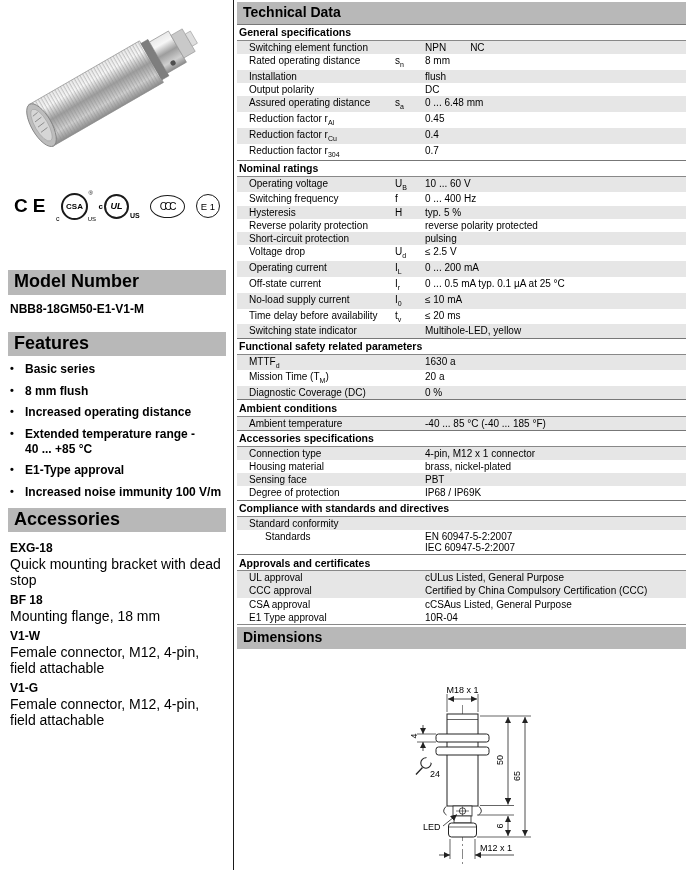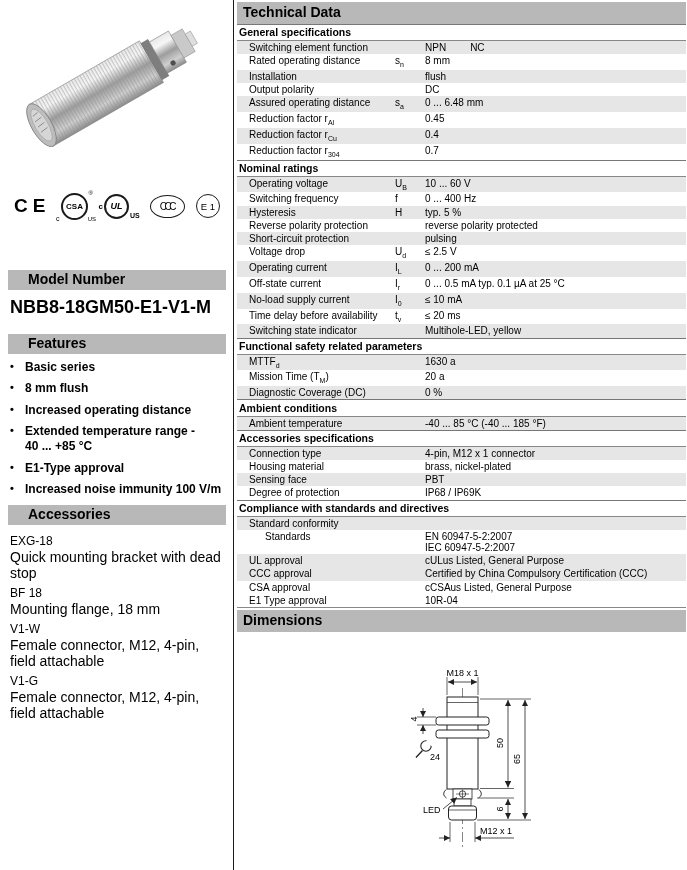--- a/index.html
+++ b/index.html
@@ -2,50 +2,50 @@
 <html><head>
 <meta charset="utf-8">
 <style>
   html,body{margin:0;padding:0;}
   body{width:687px;height:870px;overflow:hidden;background:#fff;
        font-family:"Liberation Sans","DejaVu Sans",sans-serif;color:#000;position:relative;}
   .col-divider{position:absolute;left:233px;top:0;width:1px;height:870px;background:#1a1a1a;}
   .left-col{position:absolute;left:8px;top:0;width:218px;}
   .right-col{position:absolute;left:237px;top:0;width:449px;}
   .bar{background:var(--bar,#b8b8b8);font-weight:bold;font-size:14px;padding:2px 6px 3px 6px;line-height:1.2;}
-  .left-col .bar{font-size:14px;padding:1px 6px 2px 20px;}
+  .left-col .bar{font-size:18px;padding:1px 6px 2px 6px;}
 
   
   .photo-wrap{height:172px;position:relative;}
   
   .logo-row{display:flex;align-items:center;justify-content:space-between;margin:16px 6px 0 6px;height:36px;}
   .ce{font-size:19px;letter-spacing:5px;font-weight:700;}
   .mark{position:relative;display:inline-flex;align-items:center;justify-content:center;}
   .circ{border:2px solid #1a1a1a;border-radius:50%;display:inline-flex;align-items:center;justify-content:center;font-weight:bold;}
   .csa .circ{width:23px;height:23px;font-size:8px;}
   .csa .reg{position:absolute;top:-3px;right:-5px;font-size:6px;}
   .csa .c-small{position:absolute;bottom:-2px;left:-5px;font-size:7px;}
   .csa .us-small{position:absolute;bottom:-2px;right:-8px;font-size:6px;}
   .ul{gap:1px;}
   .ul .circ{width:21px;height:21px;font-size:9px;font-style:italic;}
   .ul .pre{font-size:8px;font-weight:bold;align-self:center;}
   .ul .suf{font-size:7px;font-weight:bold;align-self:flex-end;}
   .ccc-el{width:31px;height:21px;border:1.5px solid #1a1a1a;border-radius:50%;display:flex;align-items:center;justify-content:center;font-size:10px;font-weight:normal;letter-spacing:-2.5px;padding-right:2px;}
   .e1 .circ{width:22px;height:22px;border-width:1.5px;font-size:9.5px;font-weight:normal;}
 
   .model-bar{margin-top:46px;}
-  .model-value{font-weight:bold;font-size:18px;padding:7px 2px 0 2px;}
+  .model-value{font-weight:bold;font-size:12px;padding:7px 2px 0 2px;}
   .features-bar{margin-top:16px;}
   .feat-list{padding:6px 0 0 2px;}
   .feat{display:flex;font-weight:bold;font-size:12px;margin:0 0 7px 0;line-height:1.22;}
   .feat .blt{width:15px;flex:none;font-size:11px;}
   .feat .txt{white-space:pre-line;}
   .acc-bar{margin-top:8px;}
   .acc-list{padding:4px 0 0 2px;}
-  .acc-name{font-weight:normal;font-size:12px;margin-top:5px;}
+  .acc-name{font-weight:bold;font-size:12px;margin-top:5px;}
   .acc-desc{font-size:14px;margin-top:1px;}
 
   
   .tech-bar{margin-top:2px;}
   .sec-title{font-weight:bold;font-size:10.5px;padding:1.5px 0 1.5px 2px;border-top:1px solid #777;border-bottom:1px solid #888;line-height:1.15;}
   .spec-row{display:grid;grid-template-columns:146px 30px auto;padding:1px 0 1px 12px;font-size:10px;line-height:1.12;}
   .spec-row.shaded{background:var(--shade,#e6e6e6);}
   .spec-row .lbl.ind{padding-left:16px;}
   .spec-row sub{font-size:7px;}
   .spec-row .v2{display:inline-block;margin-left:24px;}
@@ -324,20 +324,21 @@
         <span class="val"></span>
       </div>
       <div class="spec-row">
         <span class="lbl ind">Standards</span>
         <span class="sym"></span>
         <span class="val">
           <div>EN 60947-5-2:2007</div>
           <div>IEC 60947-5-2:2007</div>
         </span>
       </div>
+      <div class="sec-title">Approvals and certificates</div>
       <div class="spec-row shaded">
         <span class="lbl">UL approval</span>
         <span class="sym"></span>
         <span class="val">cULus Listed, General Purpose</span>
       </div>
       <div class="spec-row shaded">
         <span class="lbl">CCC approval</span>
         <span class="sym"></span>
         <span class="val">Certified by China Compulsory Certification (CCC)</span>
       </div>

